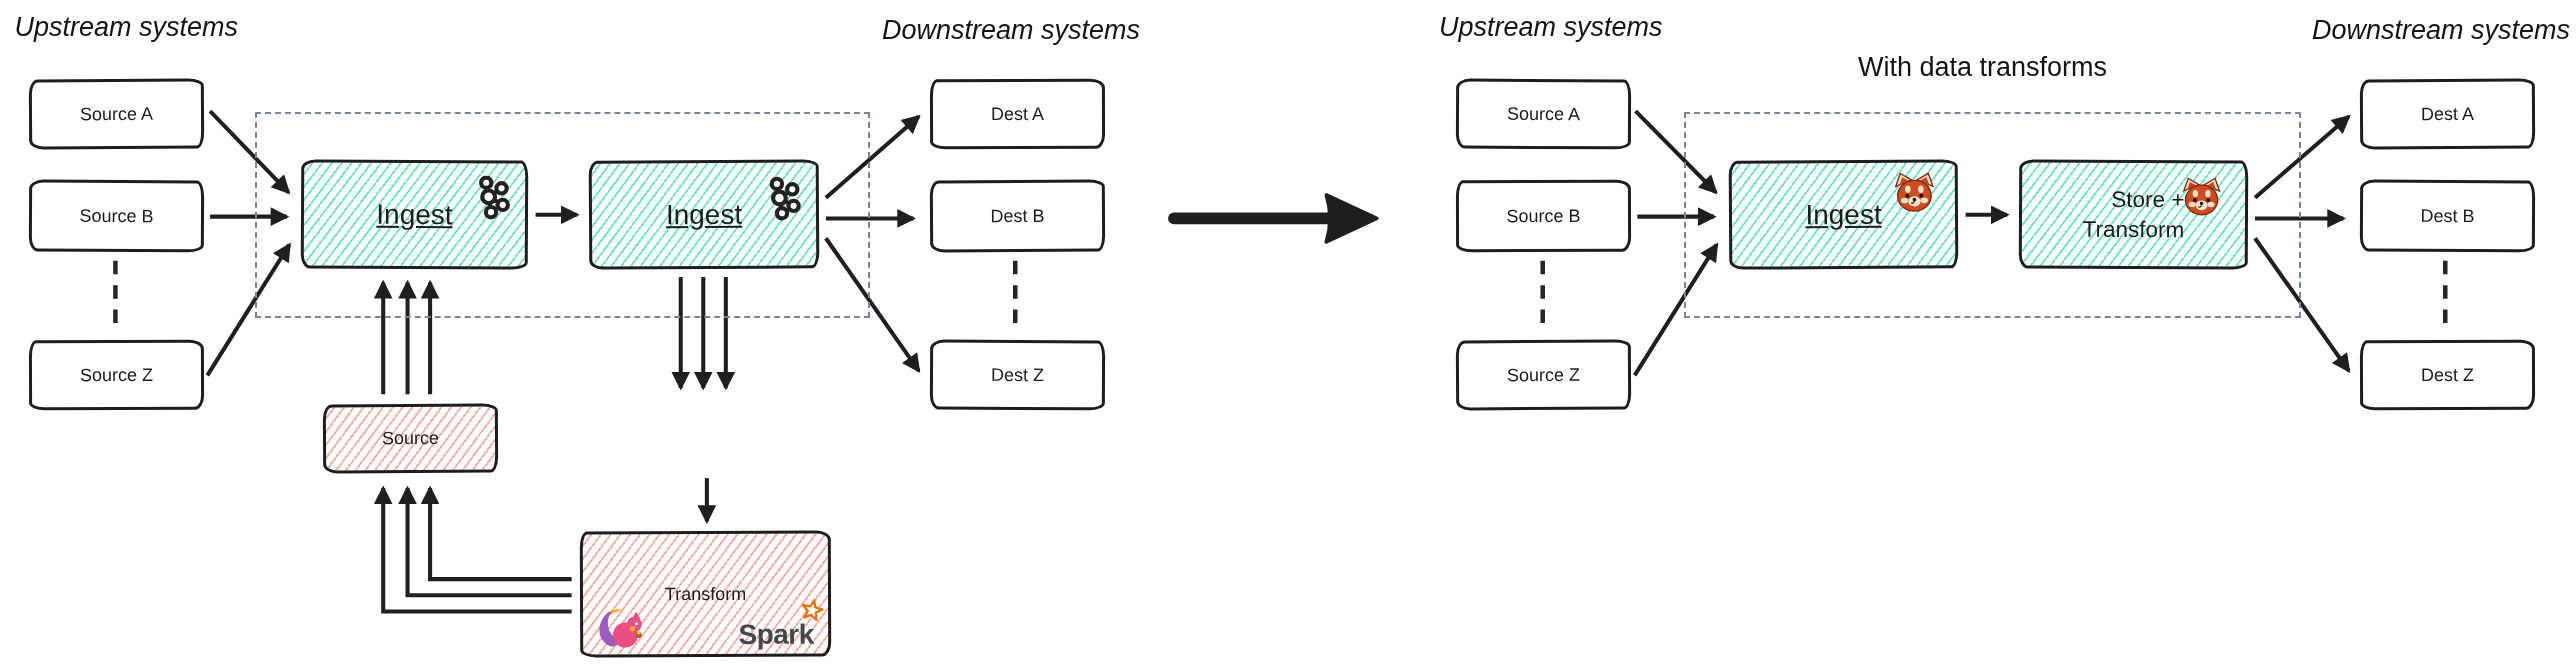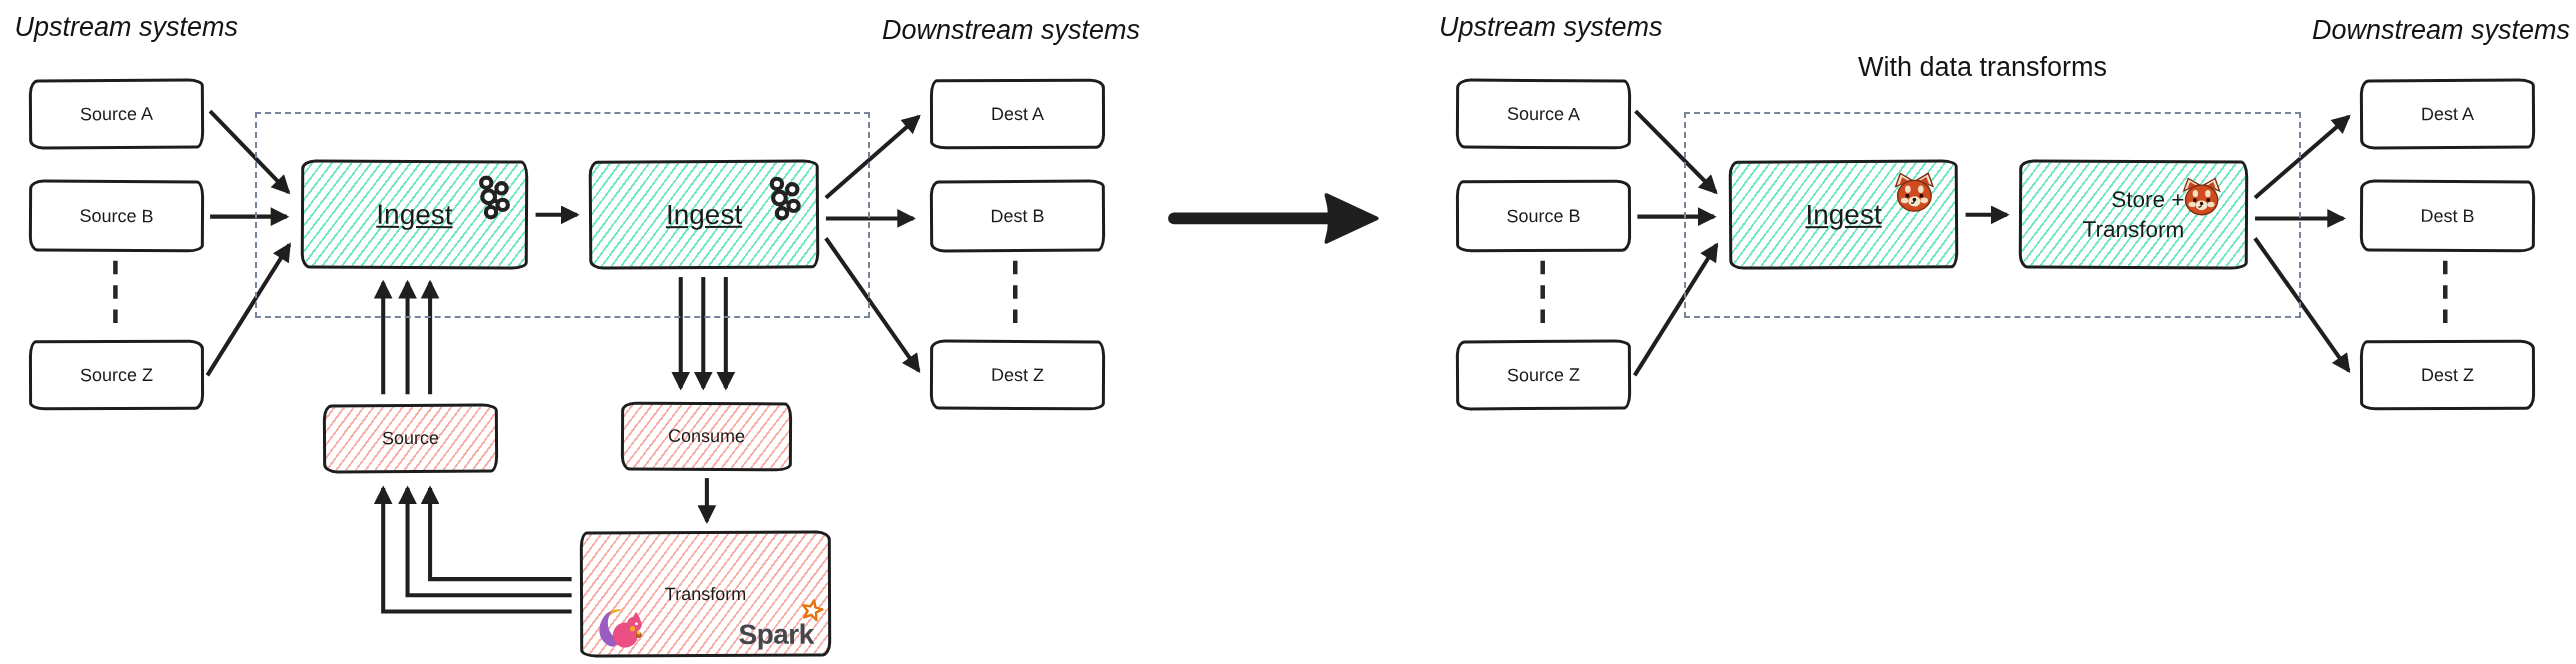--- a/index.html
+++ b/index.html
@@ -141,23 +141,20 @@
     </div>
   <div class="box r1" style="left:930px;top:180px;width:175px;height:72px">
     <span class="lbl">Dest B</span>
     </div>
   <div class="box r2" style="left:930px;top:340px;width:175px;height:70px">
     <span class="lbl">Dest Z</span>
     </div>
 
   <div class="box pink r1" style="left:323px;top:404px;width:175px;height:69px">
     <span class="lbl">Source</span>
-    </div>
-  <div class="box pink r2" style="left:621px;top:402px;width:171px;height:69px">
-    <span class="lbl">Consume</span>
     </div>
 
   <div class="box pink r3" style="left:580px;top:531px;width:251px;height:126px">
     <span class="lbl">Transform</span>
     <svg class="cornericon" style="left:10.8px;bottom:3.6px" width="50" height="43" viewBox="0 0 56 48">
       <path d="M10,12 C14,4 25,0 33,3 C26,4 17,7 13,15 z" fill="#f3a72b"></path>
       <path d="M20,44 C6,40 2,24 10,12 C12,8 16,5 20,4 C14,12 13,24 22,33 C25,36 29,38 33,39 z" fill="#9a5cc0"></path>
       <circle cx="35" cy="31" r="14" fill="#ea4e82"></circle>
       <circle cx="45" cy="19" r="8.5" fill="#ea4e82"></circle>
       <polygon points="47,5 52,13 43,12" fill="#ea4e82"></polygon>

